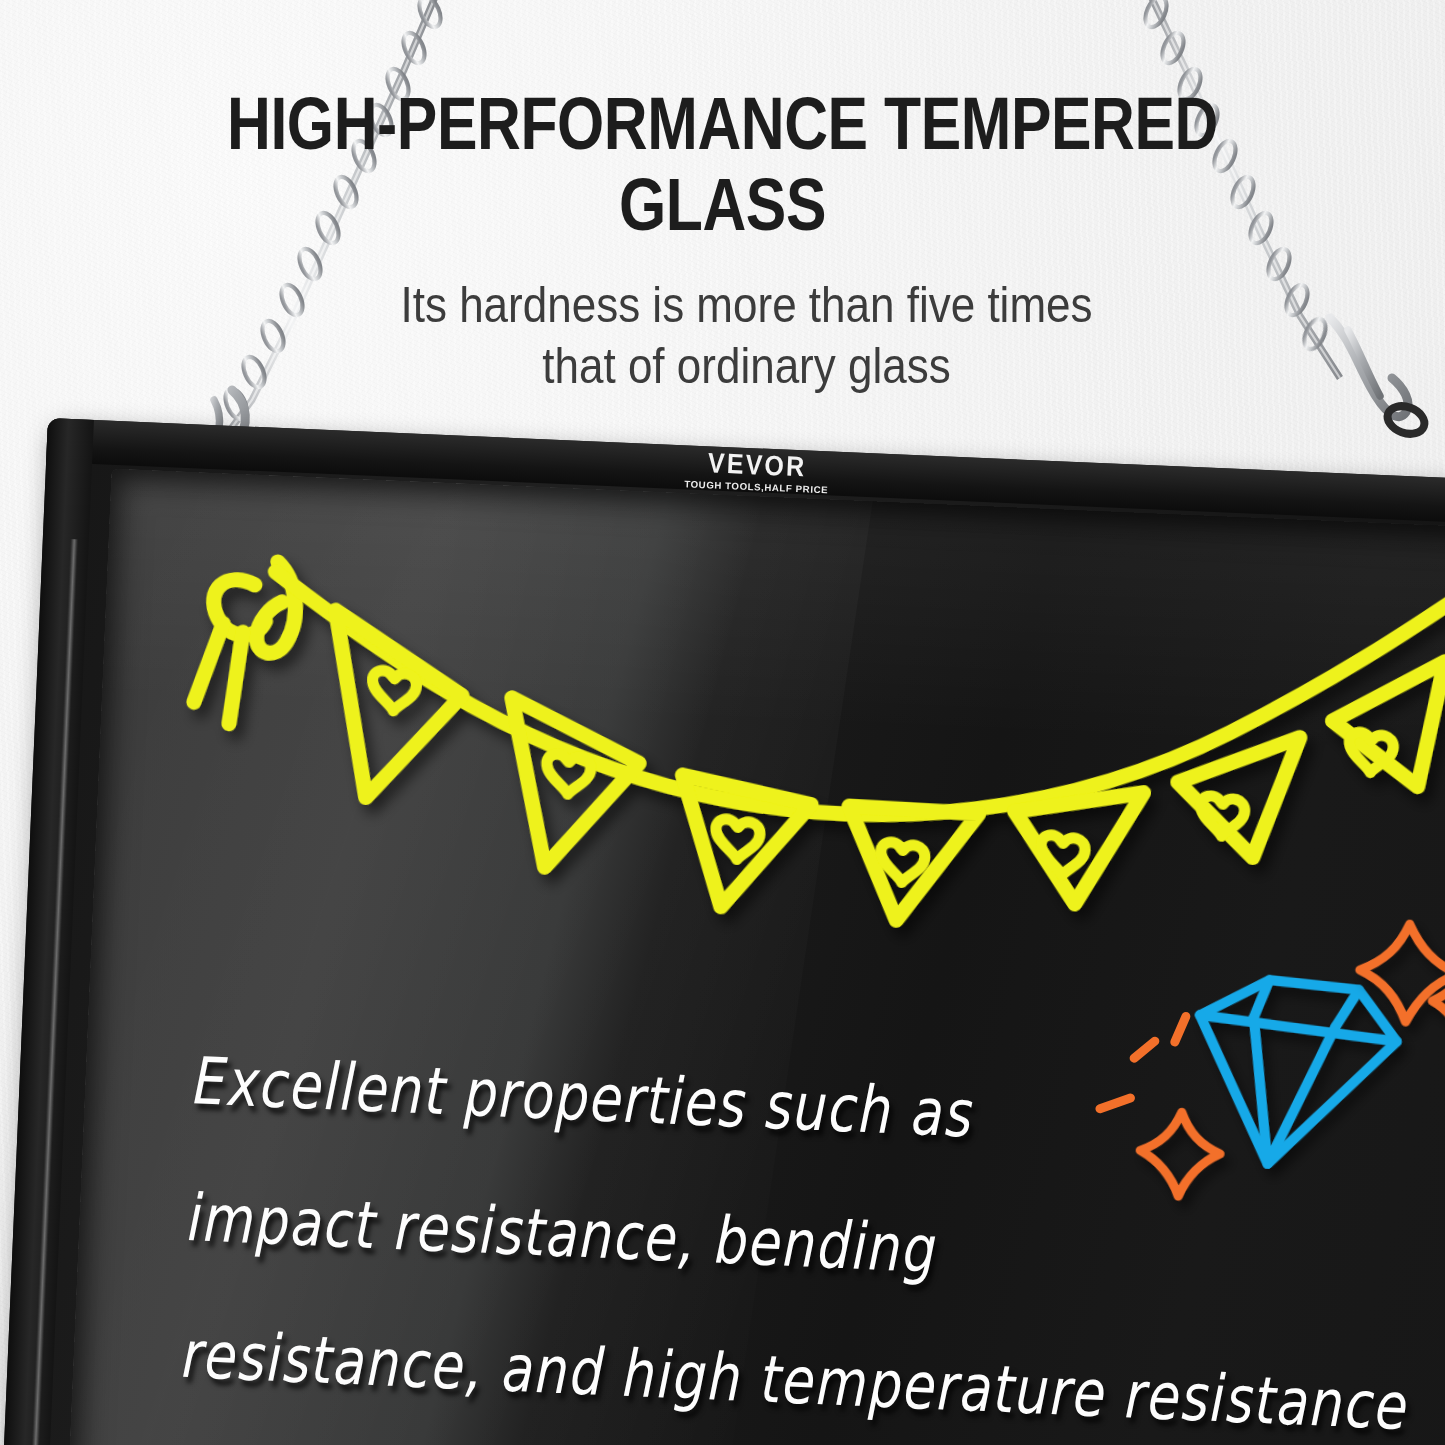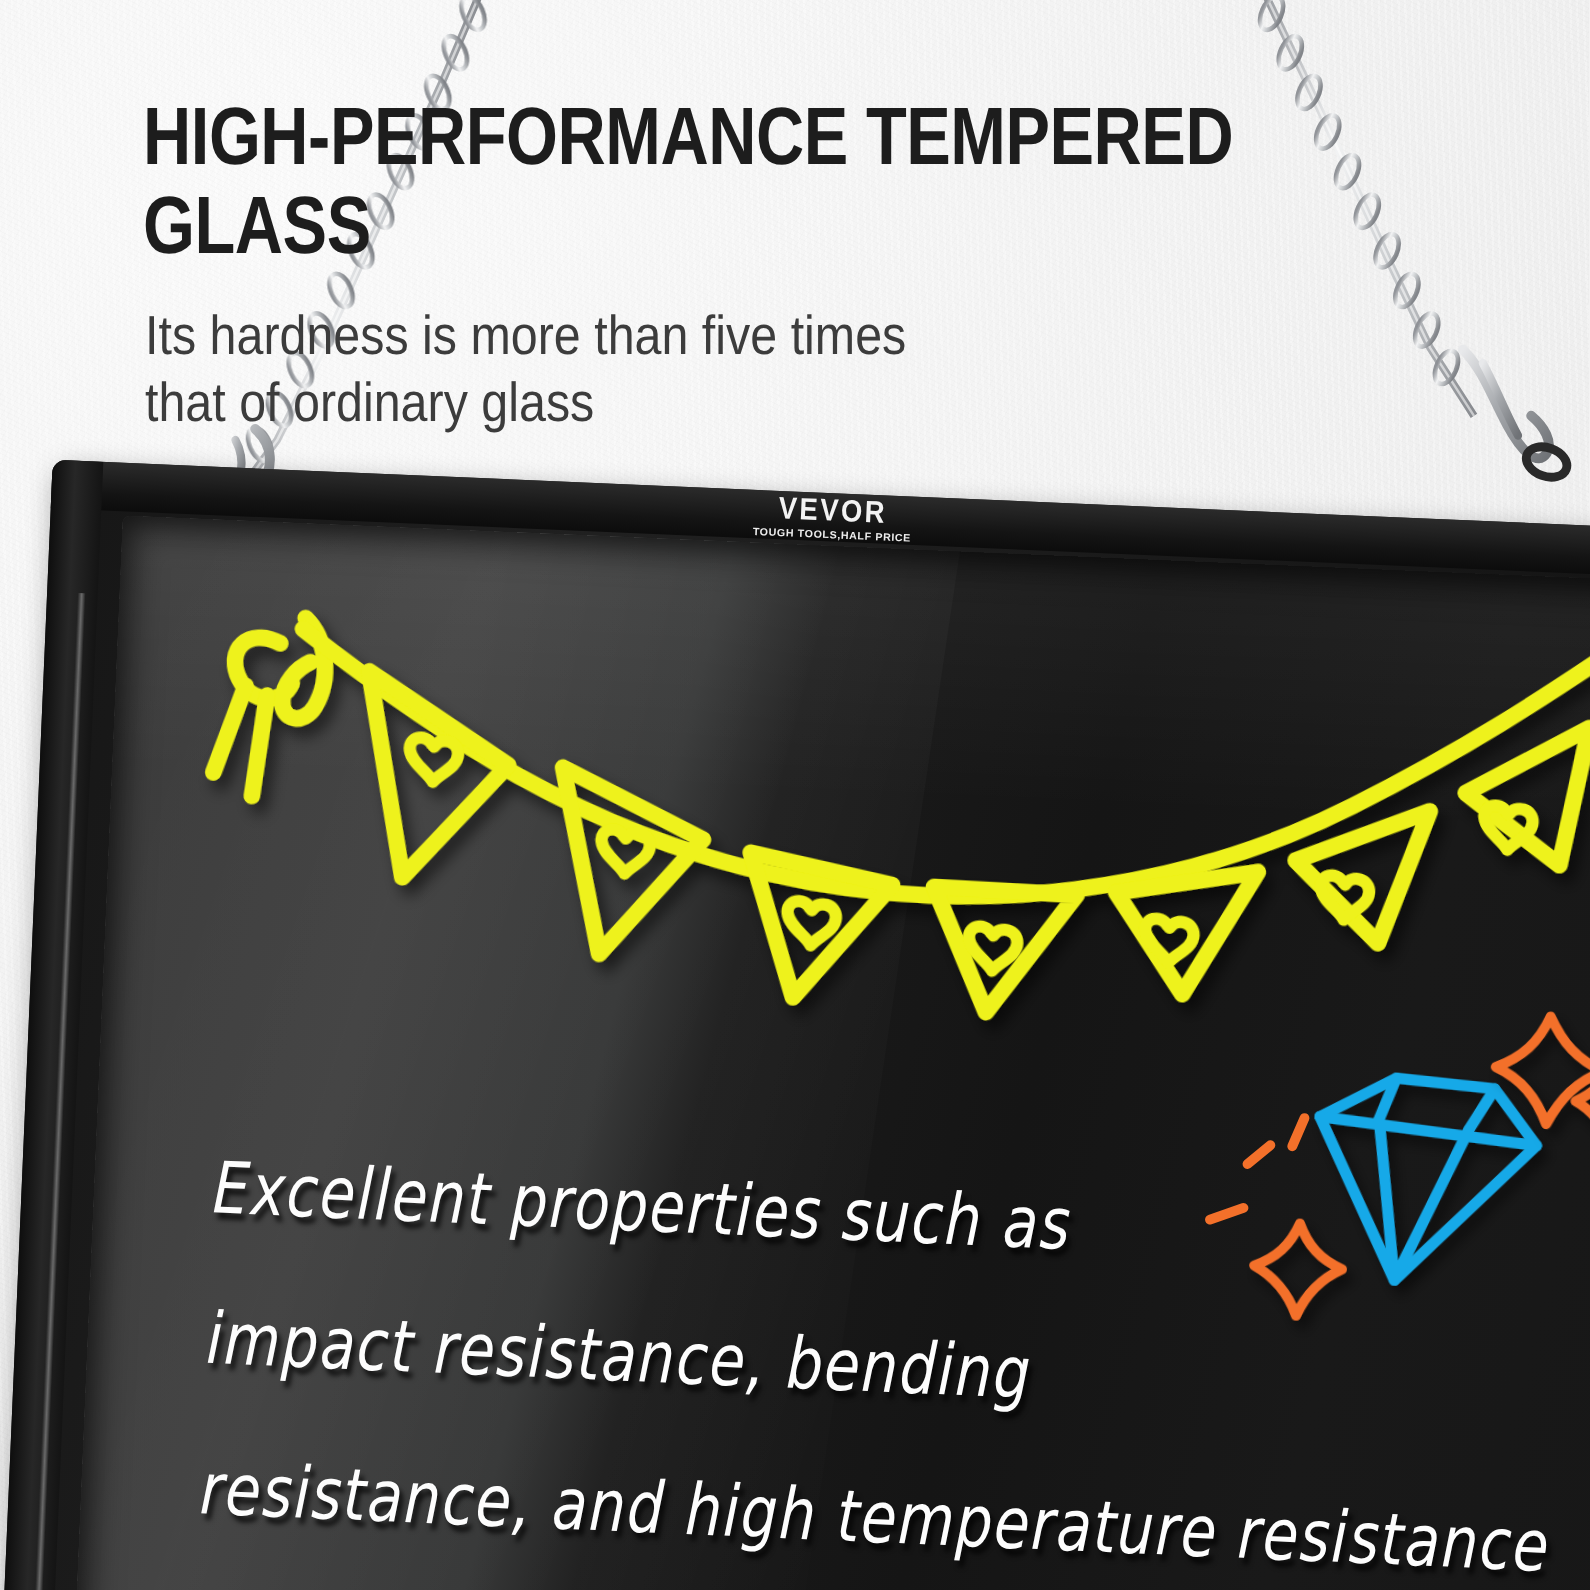--- a/index.html
+++ b/index.html
@@ -21,21 +21,21 @@
     opacity:.5;
     background-image:
       repeating-linear-gradient(27deg, rgba(0,0,0,.022) 0 1px, transparent 1px 4px),
       repeating-linear-gradient(-62deg, rgba(0,0,0,.018) 0 1px, transparent 1px 5px),
       repeating-linear-gradient(88deg, rgba(255,255,255,.5) 0 2px, transparent 2px 6px);
   }
 
   
   #headline-block {
     position:absolute; left:0; right:0; top:88px;
-    z-index:40;
+    text-align:center; z-index:40;
   }
   .headline {
     font-family:"Liberation Sans", sans-serif;
     font-weight:bold;
     font-size:74px;
     line-height:.98;
     letter-spacing:-0.5px;
     color:#1d1d1d;
     transform:scaleX(.82);
     transform-origin:center top;

